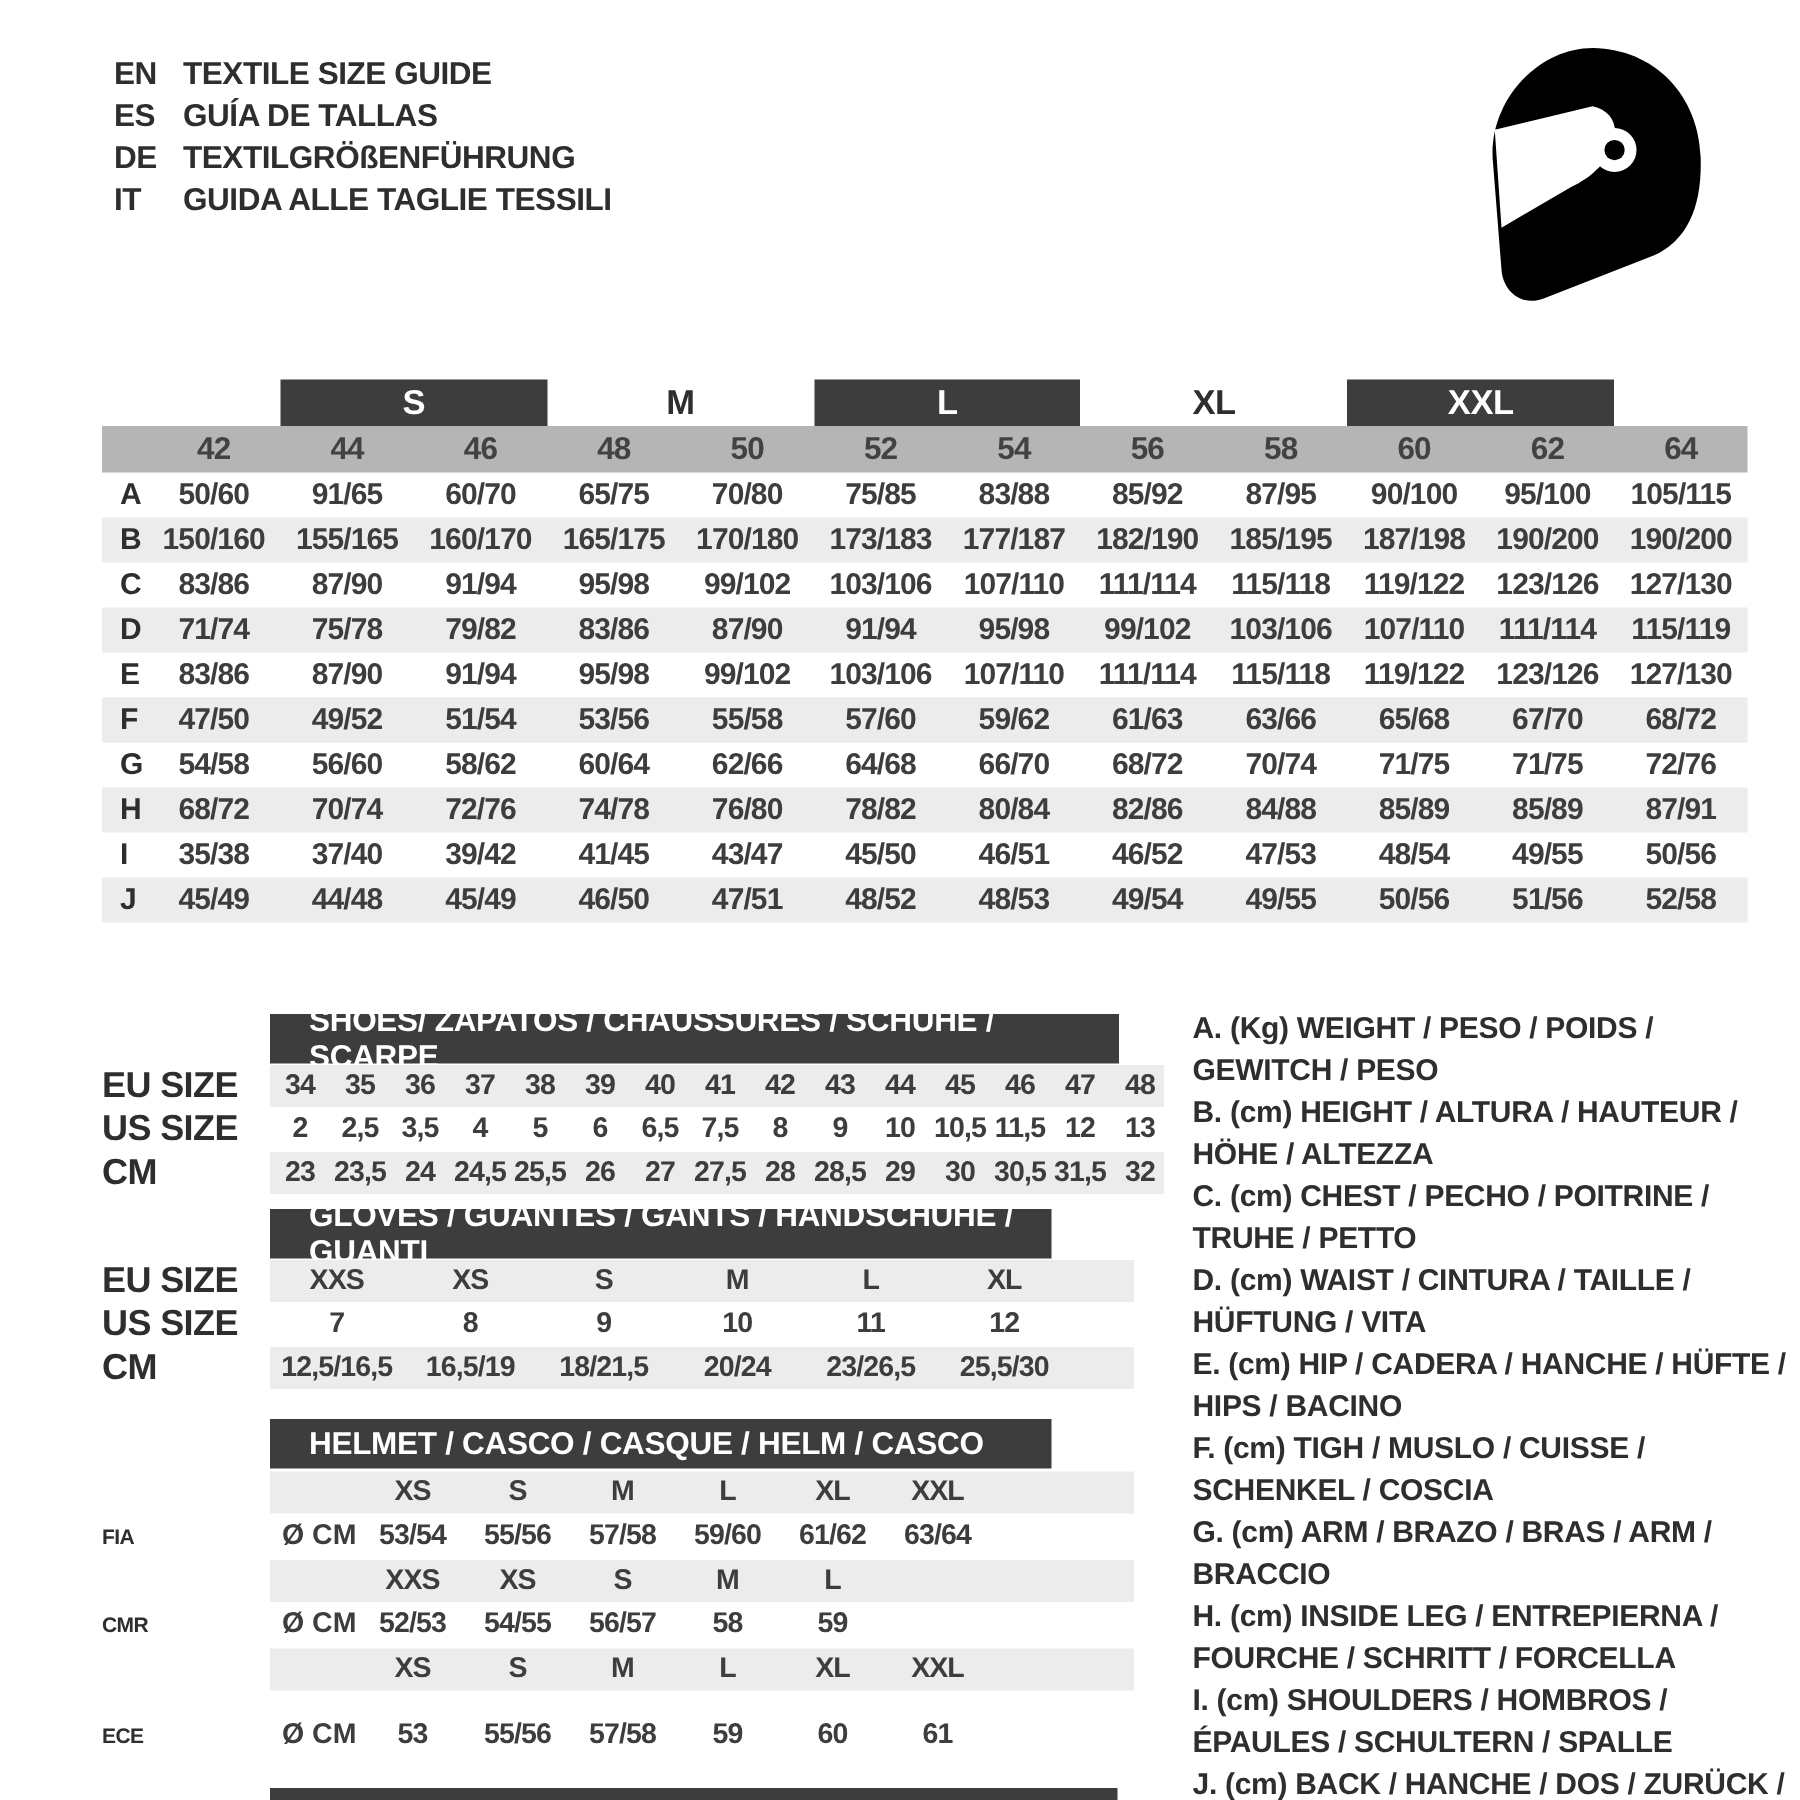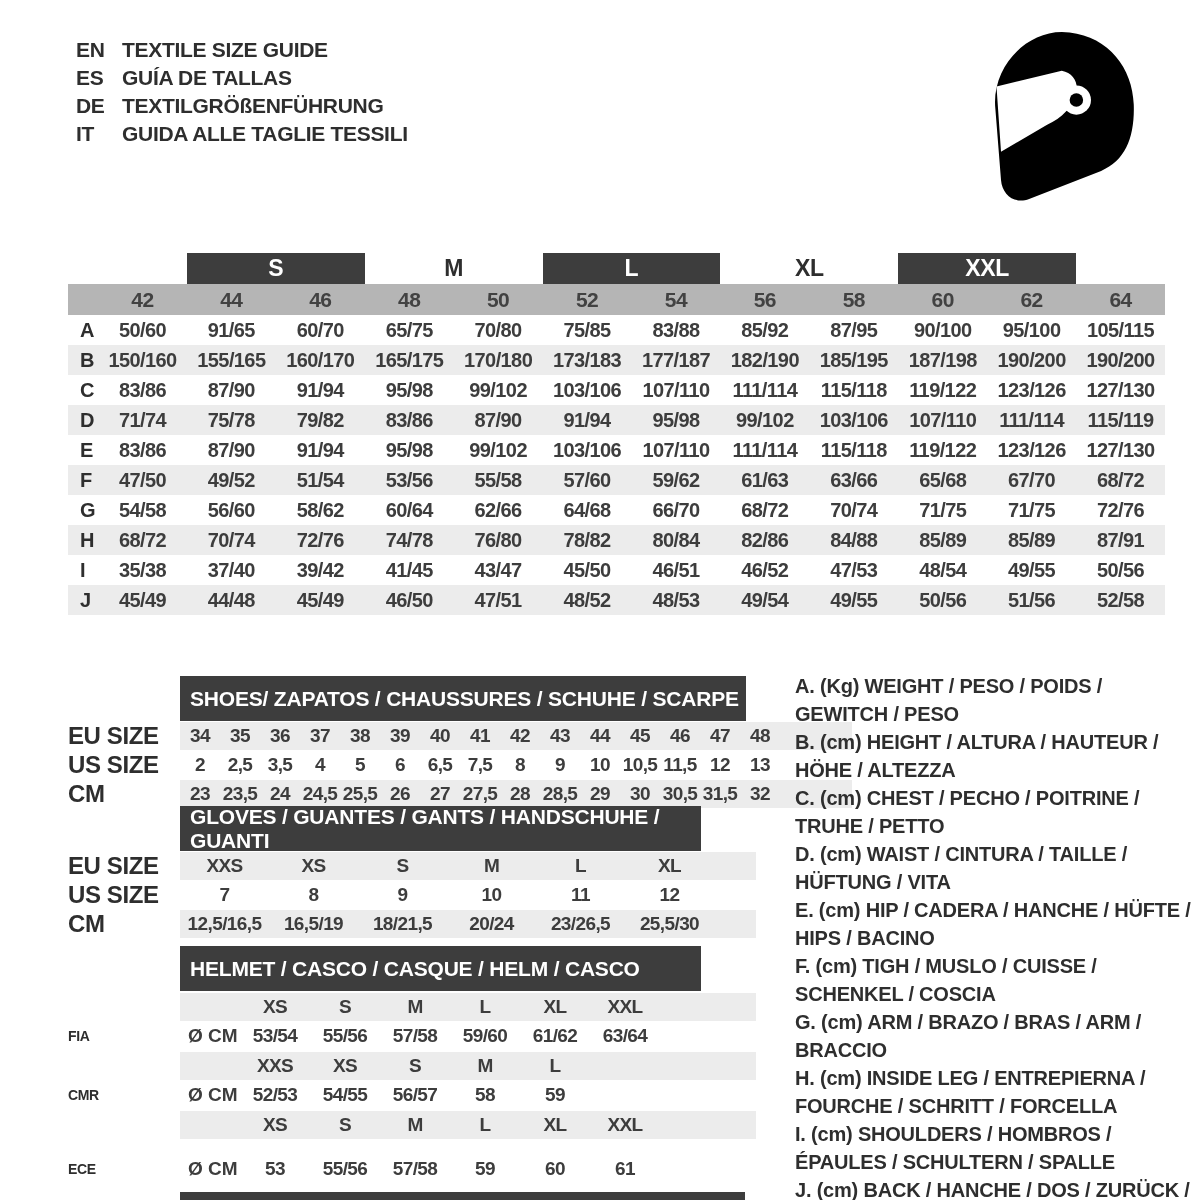--- a/index.html
+++ b/index.html
@@ -32,30 +32,30 @@
   .num-cell,.ap-cell{display:flex;align-items:center;justify-content:center;
     font-size:20px;font-weight:bold;color:#3d3d3d;letter-spacing:-.6px}
   .num-cell{color:#424242;font-size:21px}
   .ap-row{display:grid;grid-template-columns:30px repeat(12,1fr);height:30px}
   .ap-rows .ap-row:nth-of-type(even){background:var(--row-gray,#ececec)}
   .ap-key{display:flex;align-items:center;padding-left:12px;font-weight:bold;font-size:20px}
   .ap-cells{display:contents}
 
   
   .section{position:absolute;left:68px}
-  .sec-header{margin-left:112px;height:45px;background:var(--bar-dark,#3d3d3d);color:#fff;
-    display:flex;align-items:center;padding-left:10px;font-size:21px;font-weight:bold;letter-spacing:-.2px}
+  .sec-header{margin-left:112px;height:33px;background:var(--bar-dark,#3d3d3d);color:#fff;
+    display:flex;align-items:center;padding-left:26px;font-size:21px;font-weight:bold;letter-spacing:-.2px}
   .sub-row{display:flex;height:28px;margin-top:1px}
   .sub-label{width:112px;display:flex;align-items:center;font-size:24px;font-weight:bold;letter-spacing:-.4px}
   .cells-wrap{display:grid;flex:none}
   .sub-cell{display:flex;align-items:center;justify-content:center;
     font-size:19px;font-weight:bold;color:#3d3d3d;letter-spacing:-.6px}
   .shoes{top:676px}
   .shoes .sec-header{width:566px}
-  .shoe-row .cells-wrap{width:672px;grid-template-columns:repeat(15,40px)}
+  .shoe-row .cells-wrap{width:596px;grid-template-columns:repeat(15,40px)}
   .gloves{top:806px}
   .gloves .sec-header{width:521px}
   .glove-row .cells-wrap{width:576px;grid-template-columns:repeat(6,89px)}
   .sub-rows .sub-row:nth-of-type(odd) .cells-wrap{background:var(--row-gray,#ececec)}
 
   
   .helm{top:946px}
   .helm .sec-header{width:521px}
   .helm-sizes{display:flex;height:28px;margin-top:2px}
   .helm-sizes .spacer{width:112px}

